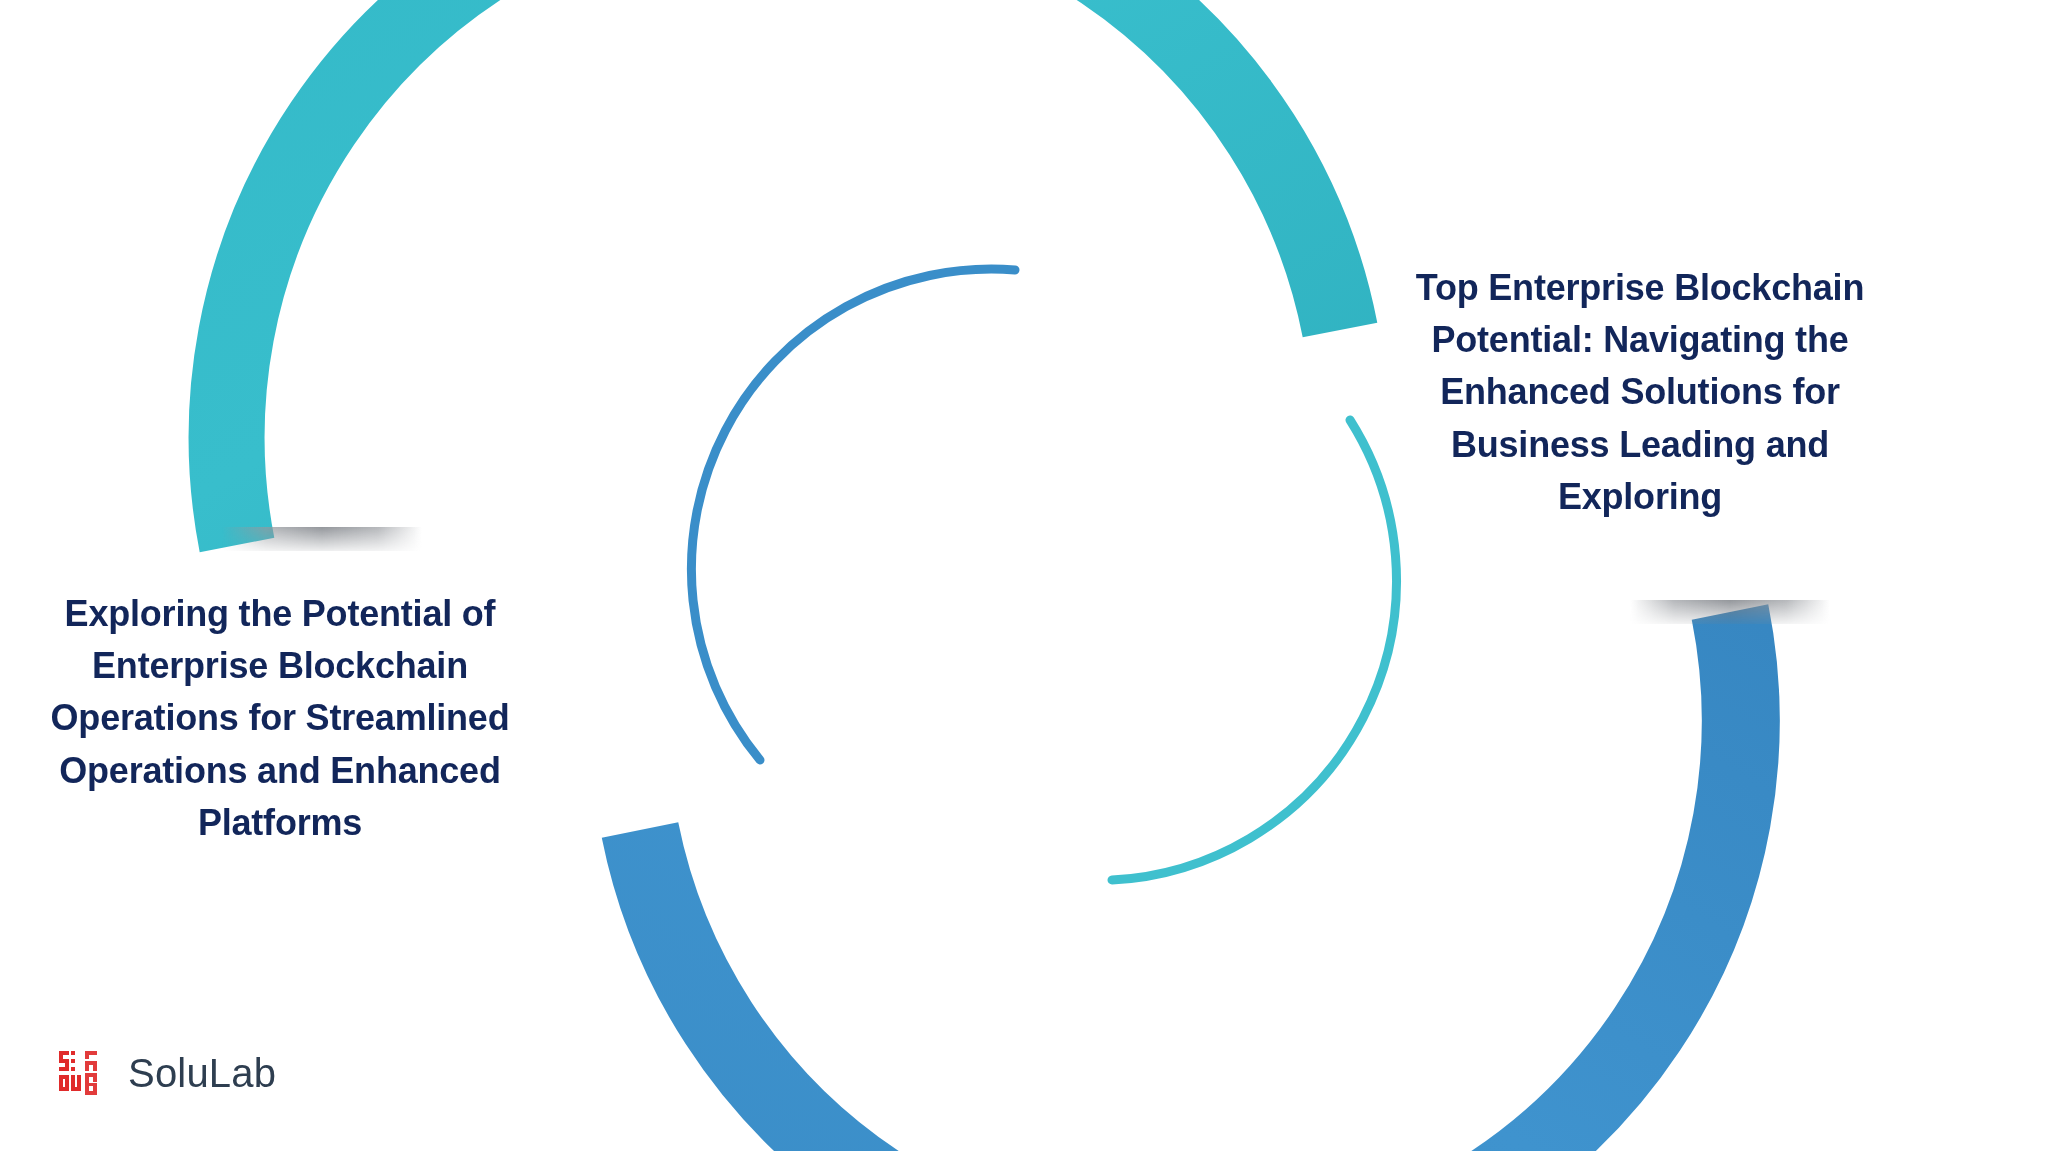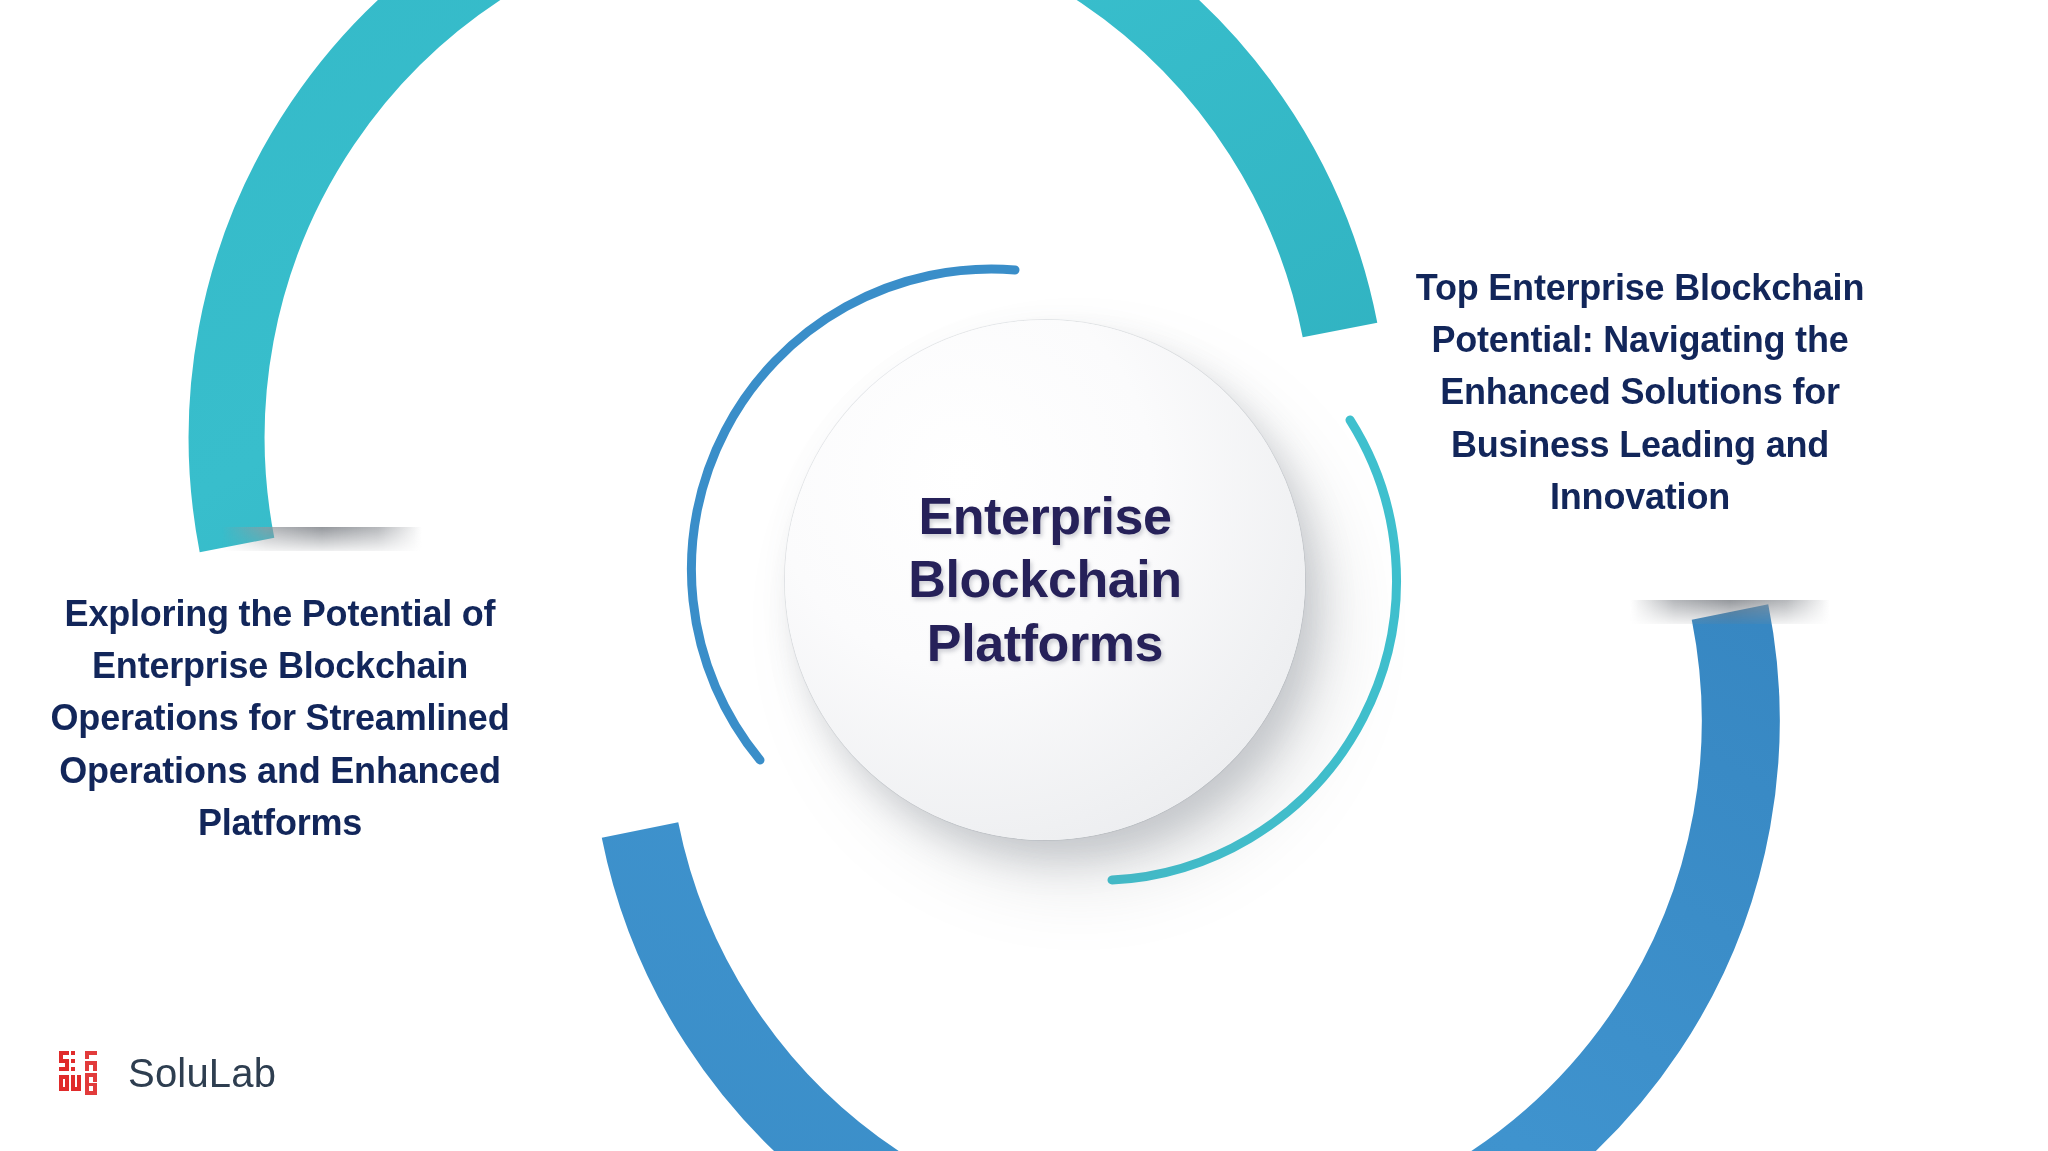--- a/index.html
+++ b/index.html
@@ -175,42 +175,35 @@
 
     <g>
       <path d="M 1112,880
                A 300 300 0 0 0 1350,420" fill="none" stroke="url(#thinTealGrad)" stroke-width="9" stroke-linecap="round"></path>
     </g>
   </svg>
 
   <div class="tip-plate" id="tip-plate-teal"></div>
   <div class="tip-plate" id="tip-plate-blue"></div>
 
-  <div class="center-disc">
-    <div class="center-text">
-      <div>Enterprise</div>
-      <div>Blockchain</div>
-      <div>Platforms</div>
-    </div>
-  </div>
 
   <div class="caption" id="caption-left">
     <div>Exploring the Potential of</div>
     <div>Enterprise Blockchain</div>
     <div>Operations for Streamlined</div>
     <div>Operations and Enhanced</div>
     <div>Platforms</div>
   </div>
 
   <div class="caption" id="caption-right">
     <div>Top Enterprise Blockchain</div>
     <div>Potential: Navigating the</div>
     <div>Enhanced Solutions for</div>
     <div>Business Leading and</div>
-    <div>Innovation</div>
+    <div>Exploring</div>
   </div>
 
   <div id="logo">
     <svg id="logo-mark" width="46" height="46" viewBox="0 0 46 46" aria-hidden="true">
       <g fill="#E02B2B">
 
         <rect x="1" y="1" width="10" height="4"></rect>
         <rect x="1" y="5" width="4" height="4"></rect>
         <rect x="1" y="9" width="10" height="4"></rect>
         <rect x="7" y="13" width="4" height="4"></rect>

